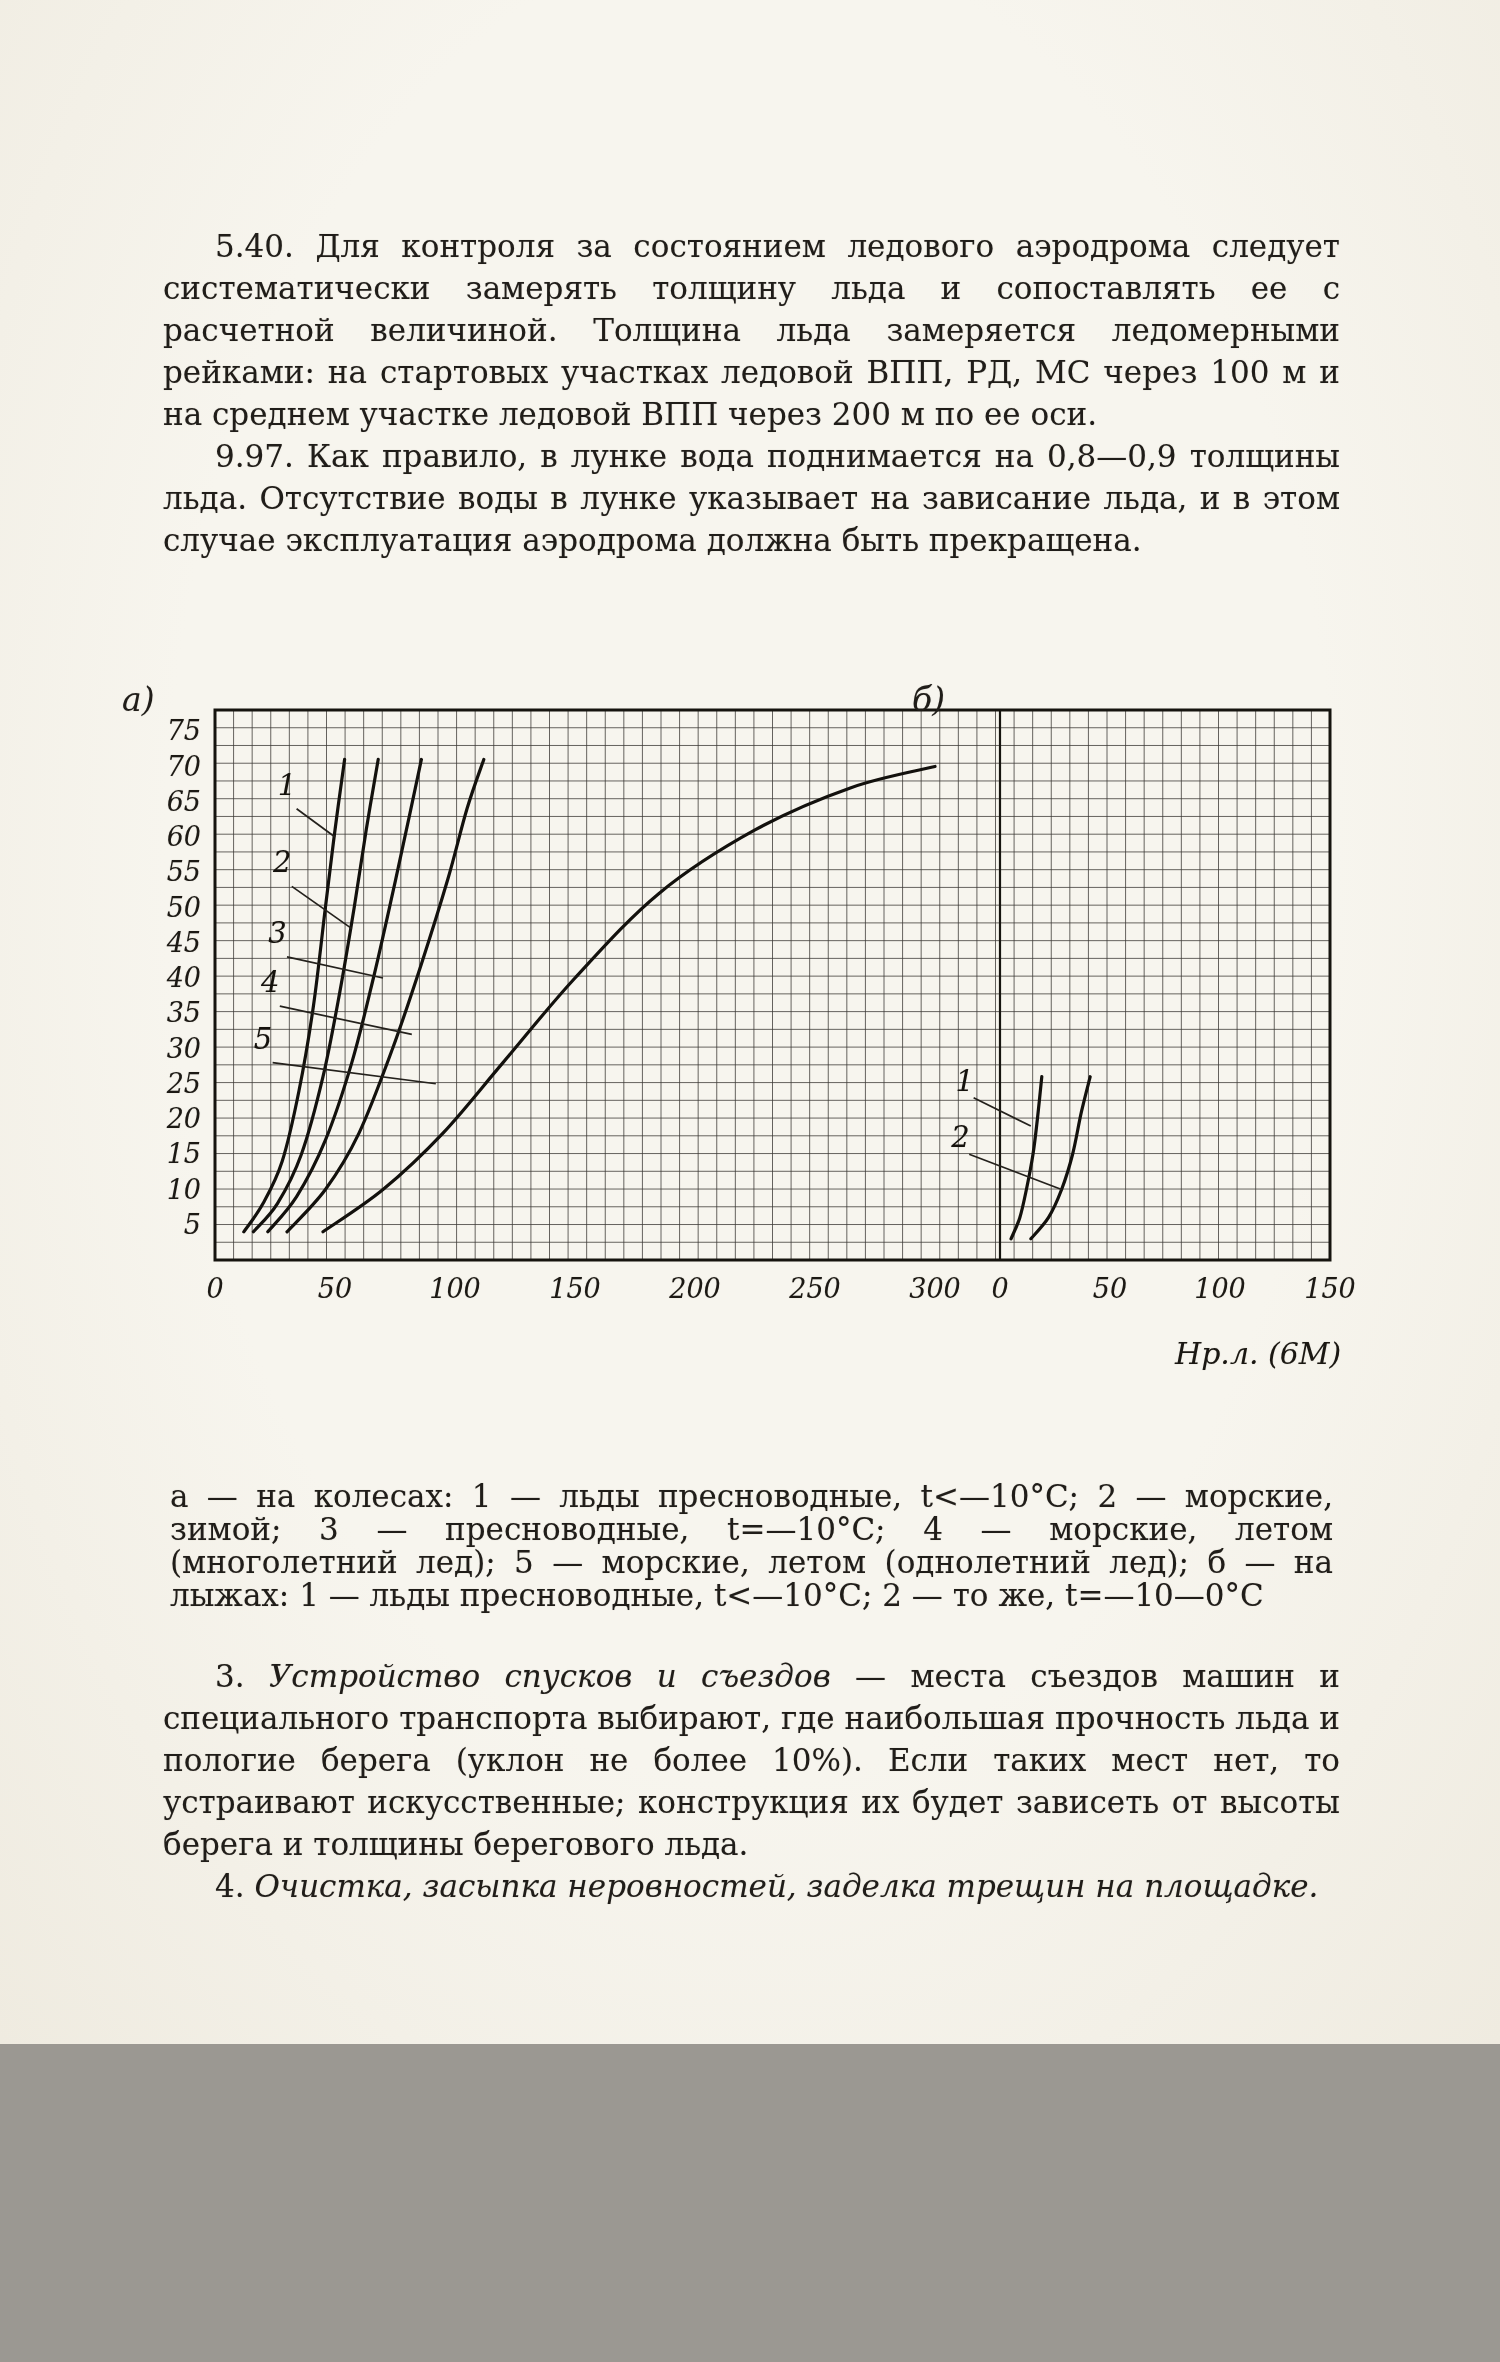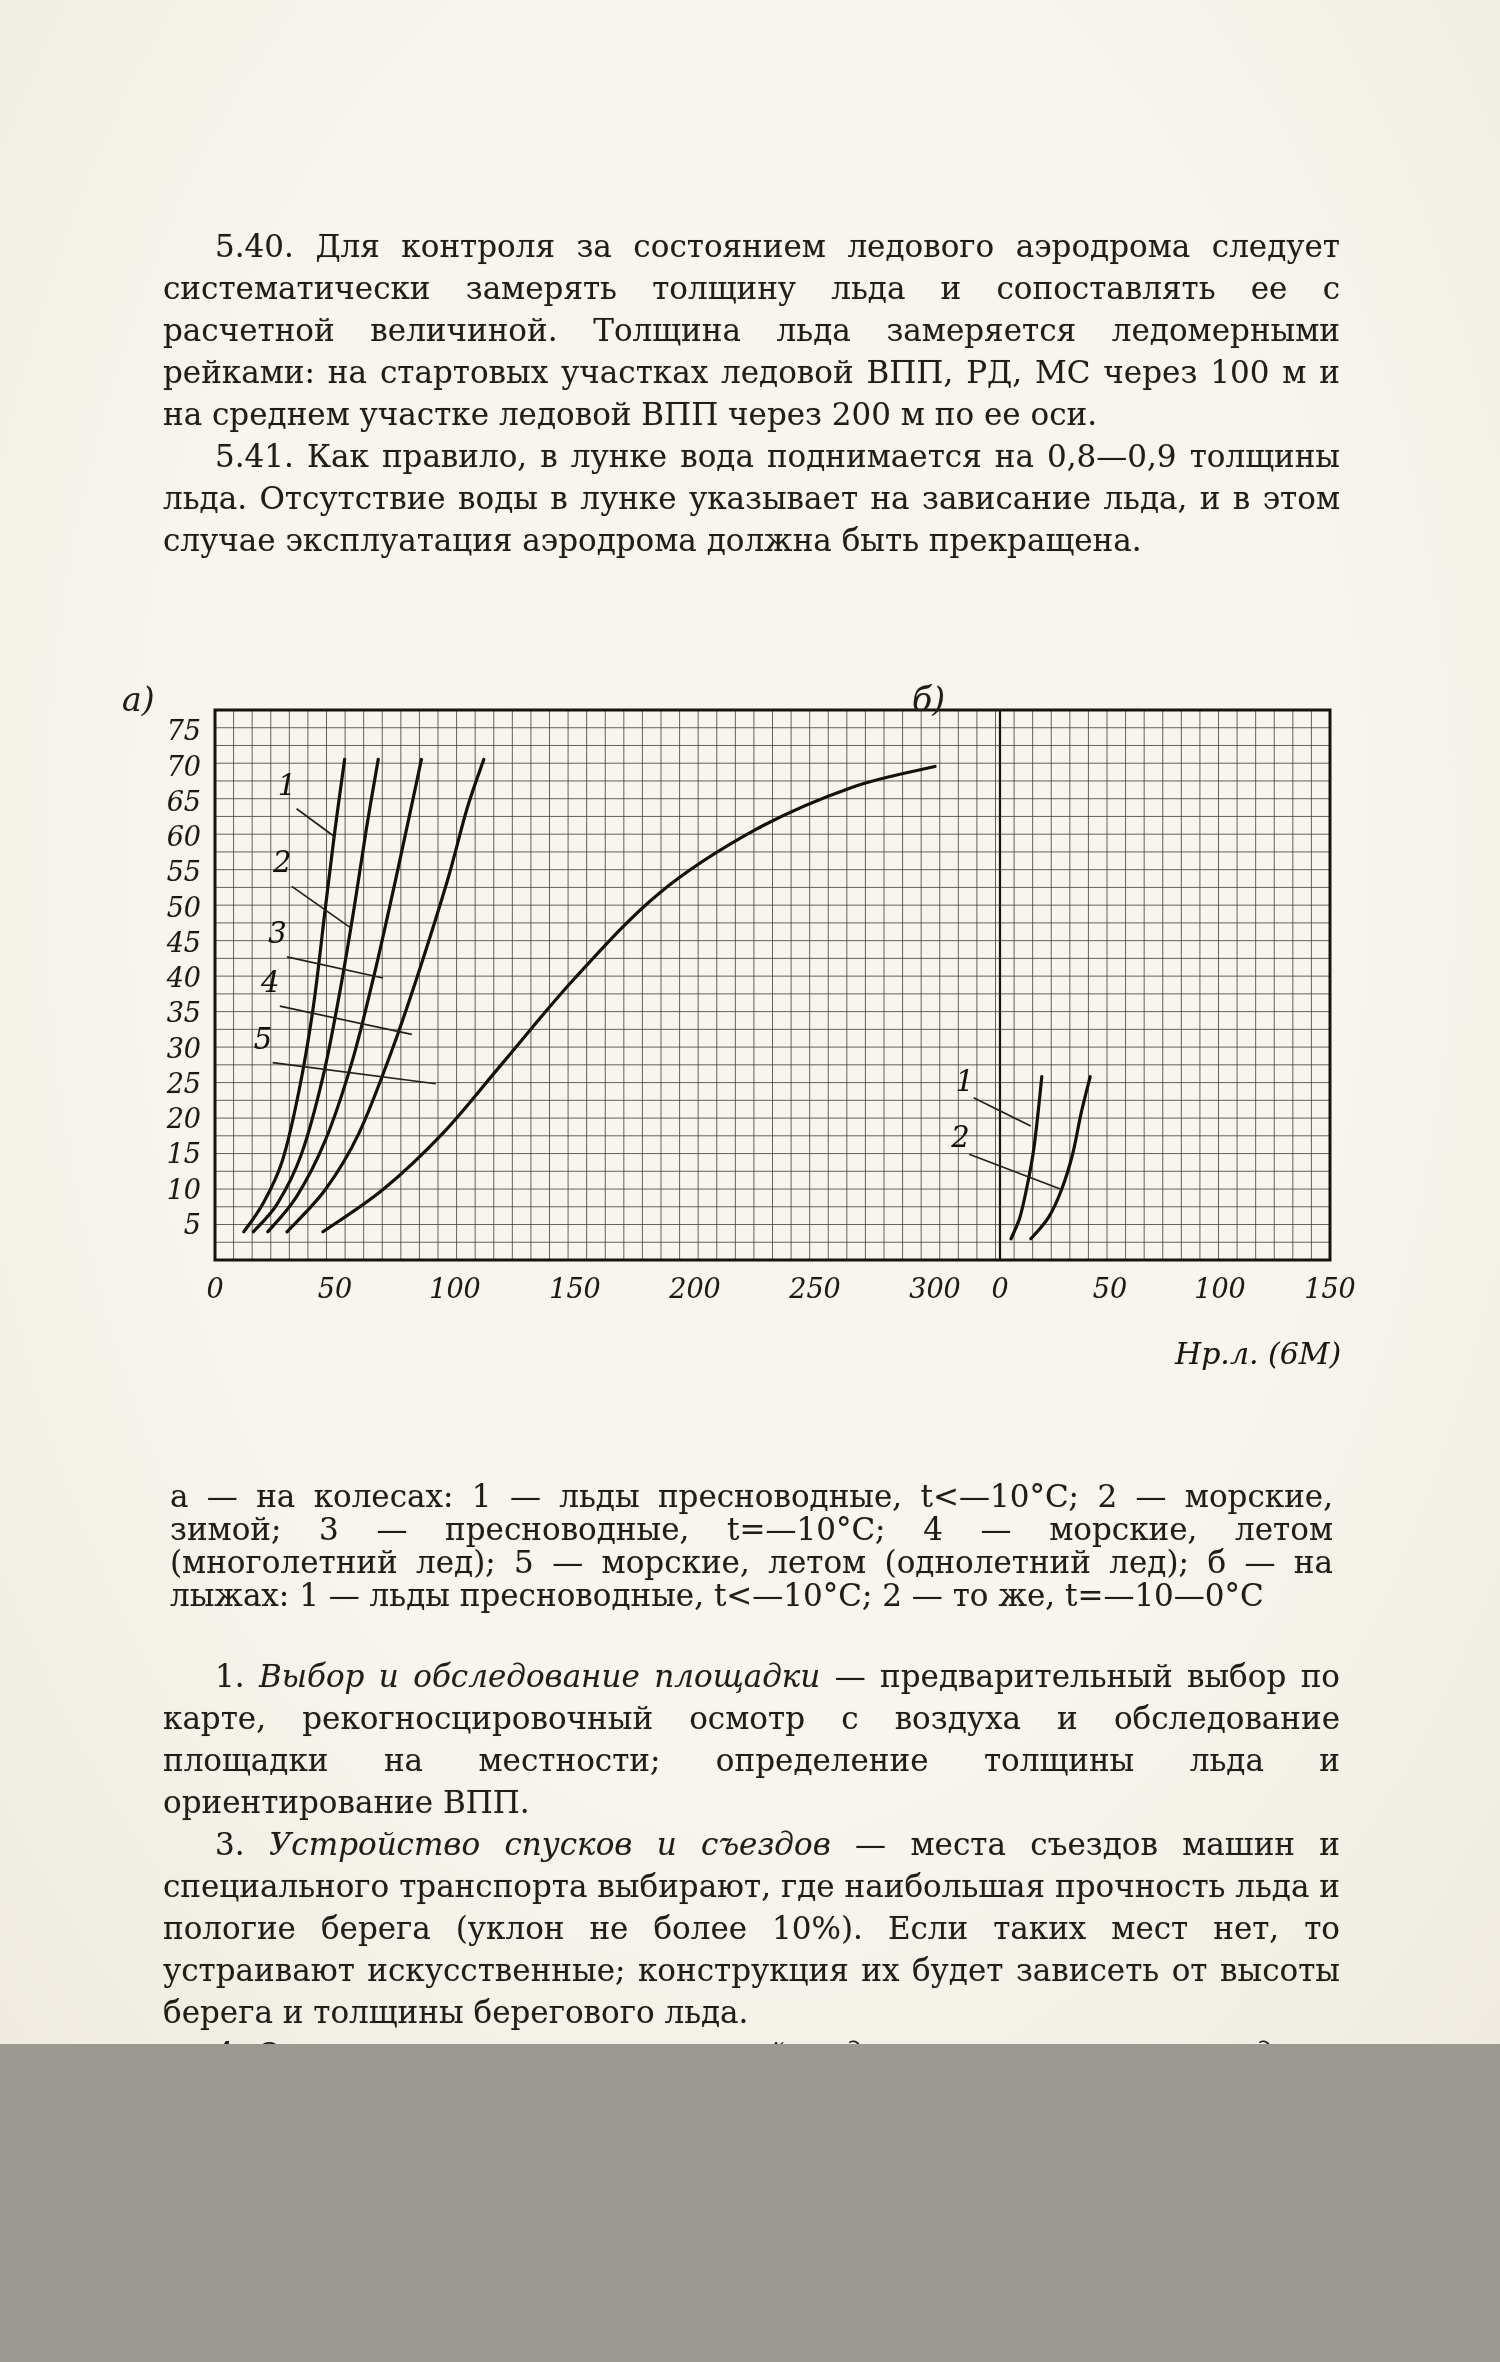--- a/index.html
+++ b/index.html
@@ -44,21 +44,21 @@
   .curvelabel { font:italic 29px "DejaVu Serif", serif; fill:#15120d; }
   .axislabel  { font:italic 30px "DejaVu Serif", serif; fill:#1a1712; }
 </style>
 </head>
 <body>
 
 <div class="page">
 
   <div class="text-block" style="top:225px">
     <p class="para">5.40. Для контроля за состоянием ледового аэродрома следует систематически замерять толщину льда и сопоставлять ее с расчетной величиной. Толщина льда замеряется ледомерными рейками: на стартовых участках ледовой ВПП, РД, МС через 100 м и на среднем участке ледовой ВПП через 200 м по ее оси.</p>
-    <p class="para">5.41. Как правило, в лунке вода поднимается на 0,8—0,9 толщины льда. Отсутствие воды в лунке указывает на зависание льда, и в этом случае эксплуатация аэродрома должна быть прекращена.</p>
+    <p class="para">9.97. Как правило, в лунке вода поднимается на 0,8—0,9 толщины льда. Отсутствие воды в лунке указывает на зависание льда, и в этом случае эксплуатация аэродрома должна быть прекращена.</p>
   </div>
 
   <div class="panel-label" style="left:122px; top:680px">а)</div>
   <div class="panel-label" style="left:912px; top:680px">б)</div>
 
   <svg class="chart" id="chart-svg" width="1300" height="740" viewBox="0 0 1300 740">
       <line x1="133.58333333333334" y1="40" x2="133.58333333333334" y2="590" class="grid"></line>
       <line x1="152.16666666666666" y1="40" x2="152.16666666666666" y2="590" class="grid"></line>
       <line x1="170.75" y1="40" x2="170.75" y2="590" class="grid"></line>
       <line x1="189.33333333333331" y1="40" x2="189.33333333333331" y2="590" class="grid"></line>
@@ -196,24 +196,20 @@
       <text x="864.8" y="420.8" text-anchor="middle" class="curvelabel">1</text>
       <line x1="869.2" y1="484.25" x2="961.6" y2="519.5" class="leader"></line>
       <text x="860.4" y="477.2" text-anchor="middle" class="curvelabel">2</text>
       <text x="1075" y="694" class="axislabel">Нр.л. (6М)</text>
     </svg>
 
   <div class="caption-legend">а — на колесах: 1 — льды пресноводные, t&lt;—10°С; 2 — морские, зимой; 3 — пресноводные, t=—10°С; 4 — морские, летом (многолетний лед); 5 — морские, летом (однолетний лед); б — на лыжах: 1 — льды пресноводные, t&lt;—10°С; 2 — то же, t=—10—0°С</div>
 
   <div class="text-block" style="top:1655px">
     <p class="para">
-      <span>1.</span>
-      <i class="item-title">Выбор и обследование площадки</i><span> — предварительный выбор по карте, рекогносцировочный осмотр с воздуха и обследование площадки на местности; определение толщины льда и ориентирование ВПП.</span>
-    </p>
-    <p class="para">
       <span>3.</span>
       <i class="item-title">Устройство спусков и съездов</i><span> — места съездов машин и специального транспорта выбирают, где наибольшая прочность льда и пологие берега (уклон не более 10%). Если таких мест нет, то устраивают искусственные; конструкция их будет зависеть от высоты берега и толщины берегового льда.</span>
     </p>
     <p class="para">
       <span>4.</span>
       <i class="item-title">Очистка, засыпка неровностей, заделка трещин на площадке.</i><span></span>
     </p>
   </div>
 
   <div class="page-number">75</div>

